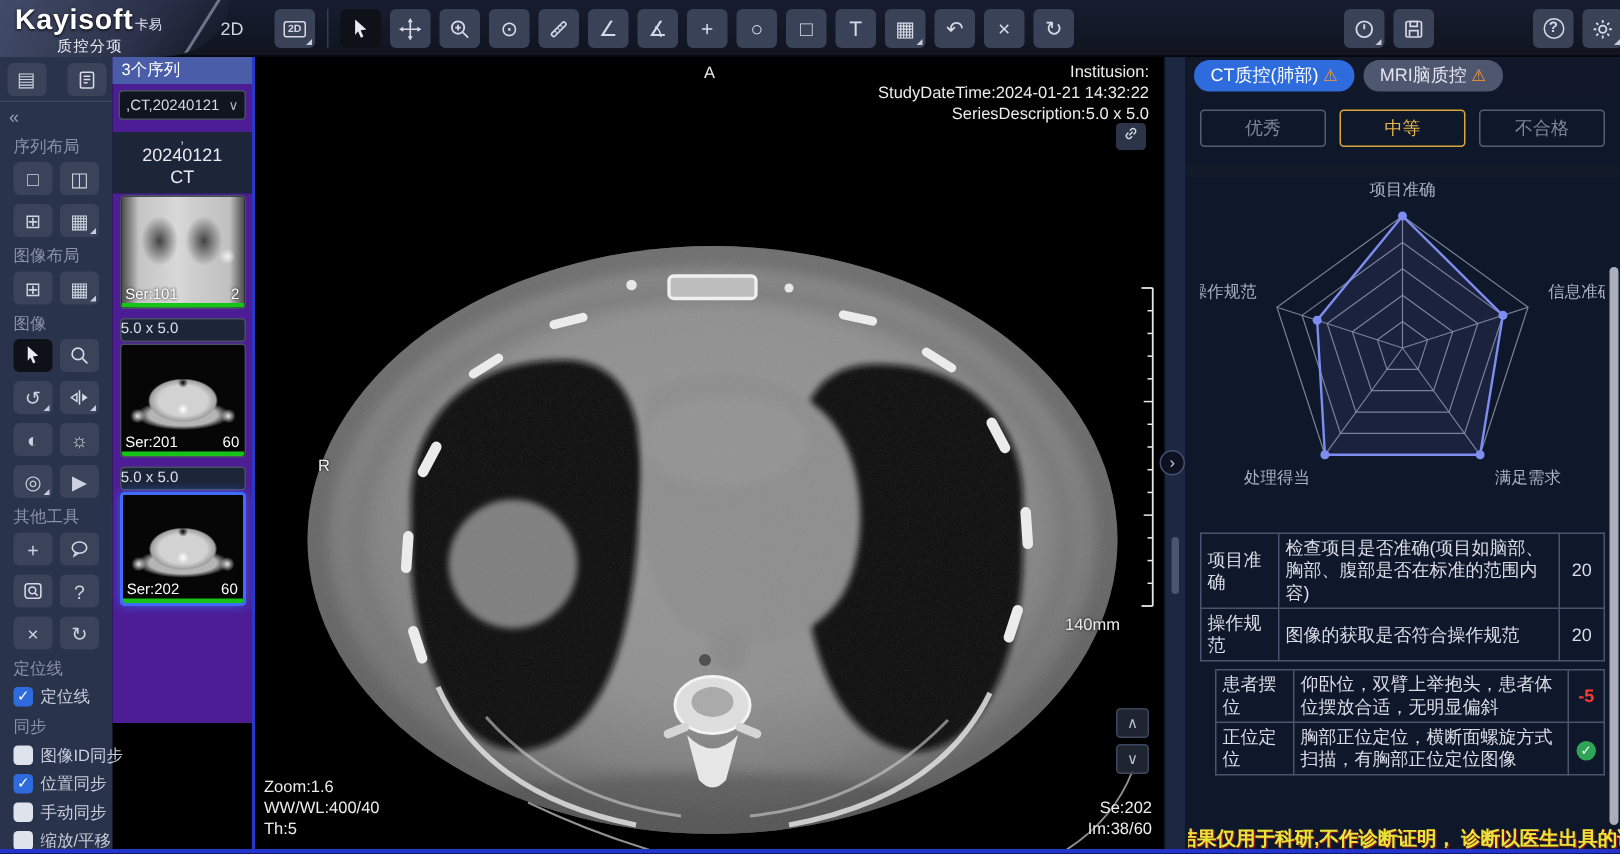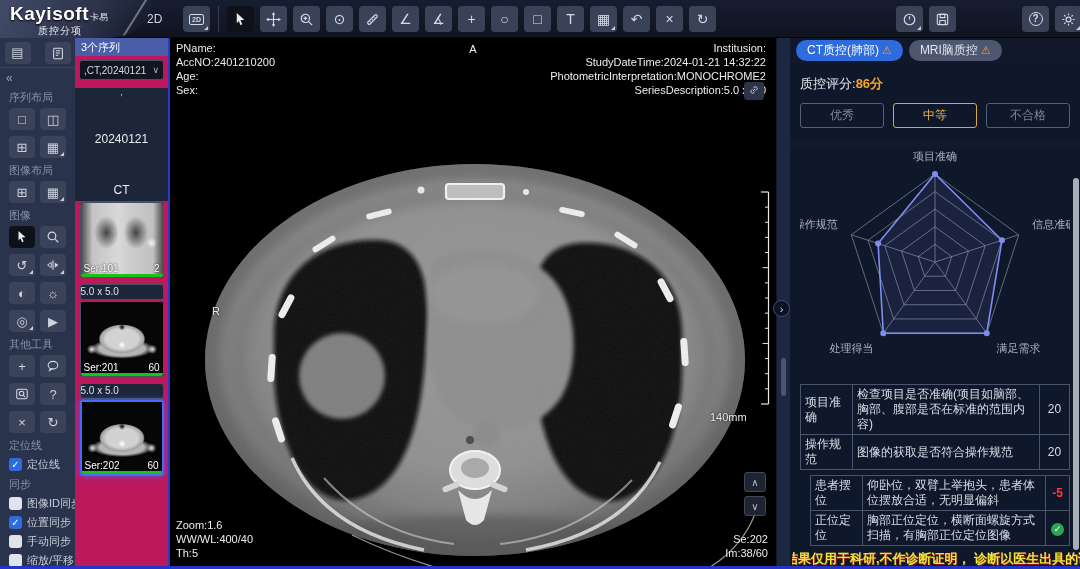--- a/index.html
+++ b/index.html
@@ -35,28 +35,28 @@
   .sbtn .icn svg{width:14px;height:14px;display:block;}
   #collapse{font-size:12px;color:#99a1b6;padding:3px 0 0 6px;cursor:pointer;}
   .sgroup{padding:0 9px;}
   .stitle{font-size:11px;color:#8a92a8;margin:5px 0 3px;}
   .sgrid{display:grid;grid-template-columns:26px 26px;justify-content:space-between;row-gap:6px;}
   .cbrow{display:flex;align-items:center;gap:5px;margin:4px 0 0;cursor:pointer;}
   .cbox{width:13px;height:13px;border-radius:3px;background:#dfe3ec;display:flex;align-items:center;justify-content:center;font-size:10px;color:#fff;flex:none;}
   .cbox.on{background:#2e6bdd;}
   .cblabel{font-size:11px;color:#c9cedd;white-space:nowrap;}
   
-  #thumbs{position:absolute;left:75px;top:38px;width:93px;height:528px;background:#be185d;}
+  #thumbs{position:absolute;left:75px;top:38px;width:93px;height:444px;background:#4c1d95;}
   #th-header{height:18px;background:#4a5da8;font-size:11px;color:#fff;line-height:18px;padding-left:6px;}
   #th-select{margin:4px 4px 0;height:20px;background:#10151f;border:1px solid #4a5063;border-radius:3px;display:flex;align-items:center;font-size:10px;color:#d5dae6;padding:0 4px;cursor:pointer;}
   #th-select .val{flex:1;white-space:nowrap;overflow:hidden;}
   #th-select .chev{font-size:9px;color:#aeb5c6;}
   #study-label{margin-top:8px;background:#1d2538;text-align:center;padding:1px 0 3px;}
   #study-label .l0{font-size:9px;line-height:7px;color:#cfd4e2;}
-  #study-label .l1,#study-label .l2{font-size:12px;color:#e8ebf3;line-height:15px;margin-top:36px;}
+  #study-label .l1,#study-label .l2{font-size:12px;color:#e8ebf3;line-height:15px;}
   .thumb{position:relative;width:84px;height:76px;margin:1px auto 0;border:1px solid #4a5063;border-radius:3px;background:#000;cursor:pointer;overflow:hidden;}
   .thumb.selected{border:2px solid #3f6dff;box-shadow:0 0 7px rgba(63,109,255,.7);}
   .thumb .ser{position:absolute;left:3px;bottom:3px;font-size:10px;color:#fff;text-shadow:0 0 2px #000;}
   .thumb .cnt{position:absolute;right:3px;bottom:3px;font-size:10px;color:#fff;text-shadow:0 0 2px #000;}
   .thumb .pbar{position:absolute;left:0;bottom:0;height:3px;width:100%;background:#17c317;}
   .th-desc{width:84px;height:16px;margin:6px auto 0;background:#1d2538;border:1px solid #4a5063;border-radius:3px;font-size:10px;color:#dde1ec;text-align:left;line-height:14px;}
   .img-scout{position:absolute;inset:0;background:
     radial-gradient(circle 7px at 86% 54%, #f2f2f2 0%, rgba(242,242,242,0) 75%),
     radial-gradient(ellipse 20% 30% at 31% 40%, rgba(60,60,60,.95), rgba(60,60,60,0) 75%),
     radial-gradient(ellipse 20% 30% at 67% 40%, rgba(60,60,60,.95), rgba(60,60,60,0) 75%),
@@ -490,31 +490,24 @@
       <ellipse cx="305" cy="432" rx="25" ry="19" fill="#dedede" stroke="#f5f5f5" stroke-width="2"></ellipse>
       <ellipse cx="305" cy="430" rx="14" ry="10" fill="#a8a8a8"></ellipse>
       <path d="M288,452 Q305,470 322,452 L314,482 Q305,492 296,482 Z" fill="#e8e8e8"></path>
       <rect x="272" y="446" width="18" height="6" rx="3" fill="#d5d5d5" transform="rotate(-22 281 449)"></rect>
       <rect x="320" y="446" width="18" height="6" rx="3" fill="#d5d5d5" transform="rotate(22 329 449)"></rect>
       <ellipse cx="305" cy="322" rx="270" ry="196" fill="#ffffff" opacity="0.10" filter="url(#grainF)"></ellipse>
     </g>
     <path d="M182,497 Q304,556 459,556" stroke="#b5b5b5" stroke-width="1.3" fill="none" opacity="0.8"></path>
     <path d="M585,476 Q560,540 462,556" stroke="#b5b5b5" stroke-width="1.3" fill="none" opacity="0.8"></path>
   </svg>
-  <div id="ov-tl" class="ovtext">
-      <div>PName:</div>
-      <div>AccNO:2401210200</div>
-      <div>Age:</div>
-      <div>Sex:</div>
-    </div>
   <div id="ov-a" class="ovtext">A</div>
   <div id="ov-tr" class="ovtext">
       <div>Institusion:</div>
       <div>StudyDateTime:2024-01-21 14:32:22</div>
-      <div>PhotometricInterpretation:MONOCHROME2</div>
       <div>SeriesDescription:5.0 x 5.0</div>
     </div>
   <div id="link-btn">
     <span><svg viewBox="0 0 16 16" fill="none" stroke="#cfd5e3" stroke-width="1.3">
           <path d="M6.5 9.5l3-3"></path>
           <path d="M7 5.5l1.2-1.2a2.3 2.3 0 013.3 3.3L10.3 8.8"></path>
           <path d="M9 10.5l-1.2 1.2a2.3 2.3 0 01-3.3-3.3L5.7 7.2"></path>
         </svg></span>
   </div>
   <div id="ov-r" class="ovtext">R</div>
@@ -564,23 +557,20 @@
       <div class="pill active">
         <span>CT质控(肺部)</span>
         <span class="warn">⚠</span>
       </div>
       <div class="pill">
         <span>MRI脑质控</span>
         <span class="warn">⚠</span>
       </div>
     </div>
   <div id="qc-body">
-    <div id="score-row">
-      <span>质控评分:</span><span id="score-val">86分</span>
-    </div>
     <div id="grade-row">
         <div class="grade">优秀</div>
         <div class="grade sel">中等</div>
         <div class="grade">不合格</div>
       </div>
     <div id="divider"></div>
     <div id="radar-wrap">
       <svg id="radar" width="270" height="230" viewBox="0 0 270 230">
           <polygon points="135,24 218.69297343397352,84.80650449500463 186.72510220173763,183.19349550499538 83.27489779826237,183.19349550499538 51.30702656602648,84.80650449500465" fill="none" stroke="#8d93a6" stroke-width="0.8" opacity="0.85"></polygon>
           <polygon points="135,41.599999999999994 201.9543787471788,90.2452035960037 176.3800817613901,168.9547964039963 93.6199182386099,168.9547964039963 68.04562125282118,90.2452035960037" fill="none" stroke="#8d93a6" stroke-width="0.8" opacity="0.85"></polygon>

